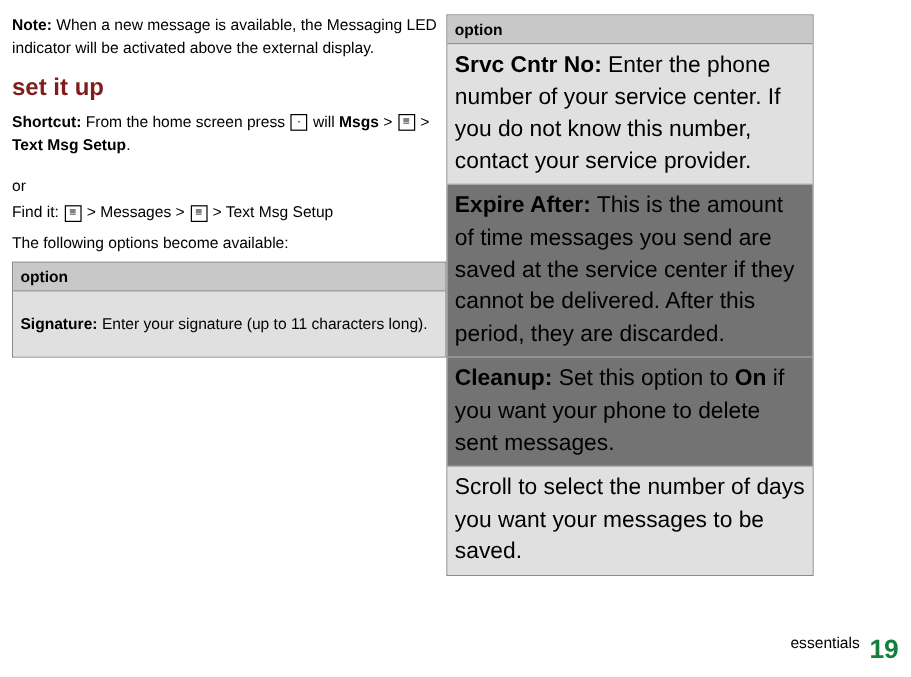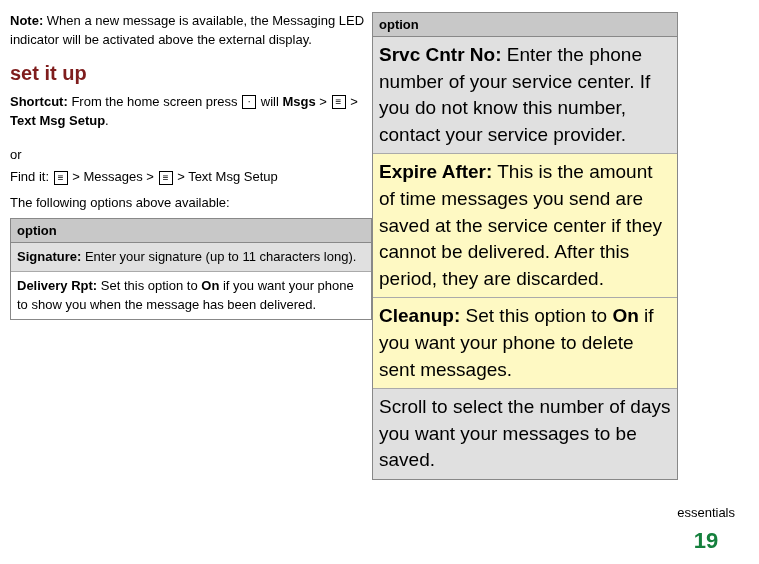--- a/index.html
+++ b/index.html
@@ -108,21 +108,21 @@
 
     .option-table-header {
       background: #c8c8c8;
       font-weight: bold;
       font-size: 13px;
       padding: 4px 6px;
       border-bottom: 1.5px solid #888;
     }
 
     .option-table-row {
-      padding: 5px 6px;
+      padding: 18px 6px;
       font-size: 13px;
       line-height: 1.4;
       border-bottom: 1px solid #aaa;
     }
 
     .option-table-row:last-child {
       border-bottom: none;
     }
 
     .option-table-row.shaded {
@@ -166,32 +166,31 @@
 
     .right-table-row:last-child {
       border-bottom: none;
     }
 
     .right-table-row.shaded {
       background: #e0e0e0;
     }
 
     .right-table-row.white {
-      background: #fef9c3;
+      background: #737373;
     }
 
     
     .footer {
       position: absolute;
       bottom: 10px;
-      right: 24px;
-      display: flex;
-      align-items: center;
+      right: 10px;
+      display: flex;
+      align-items: flex-start;
       gap: 8px;
-      flex-direction: column;
     }
 
     .footer-text {
       font-size: 13px;
       color: #000;
     }
 
     .footer-number {
       font-size: 22px;
       font-weight: bold;
@@ -215,30 +214,27 @@
     <div class="shortcut-line">
       <span class="bold">Shortcut:</span><span> From the home screen press </span><span class="icon-box">·</span><span> will </span><span class="bold">Msgs</span><span> &gt; </span><span class="icon-box">≡</span><span> &gt; </span><span class="bold">Text Msg Setup</span><span>.</span>
     </div>
 
     <div class="or-line">or</div>
 
     <div class="find-it-line">
       <span class="bold">Find it:</span><span> </span><span class="icon-box">≡</span><span> &gt; </span><span class="bold">Messages</span><span> &gt; </span><span class="icon-box">≡</span><span> &gt; </span><span class="bold">Text Msg Setup</span>
     </div>
 
-    <div class="following-line">The following options above available:</div>
+    <div class="following-line">The following options become available:</div>
 
     <div class="option-table">
       <div class="option-table-header">option</div>
       <div class="option-table-row shaded">
         <span class="row-bold">Signature:</span><span> Enter your signature (up to 11 characters long).</span>
       </div>
-      <div class="option-table-row white">
-        <span class="row-bold">Delivery Rpt:</span><span> Set this option to </span><span class="row-bold">On</span><span> if you want your phone to show you when the message has been delivered.</span>
-      </div>
     </div>
   </div>
 
   <div class="right-col">
     <div class="right-table">
       <div class="right-table-header">option</div>
 
       <div class="right-table-row shaded">
         <span class="row-bold">Srvc Cntr No:</span><span> Enter the phone number of your service center. If you do not know this number, contact your service provider.</span>
       </div>

